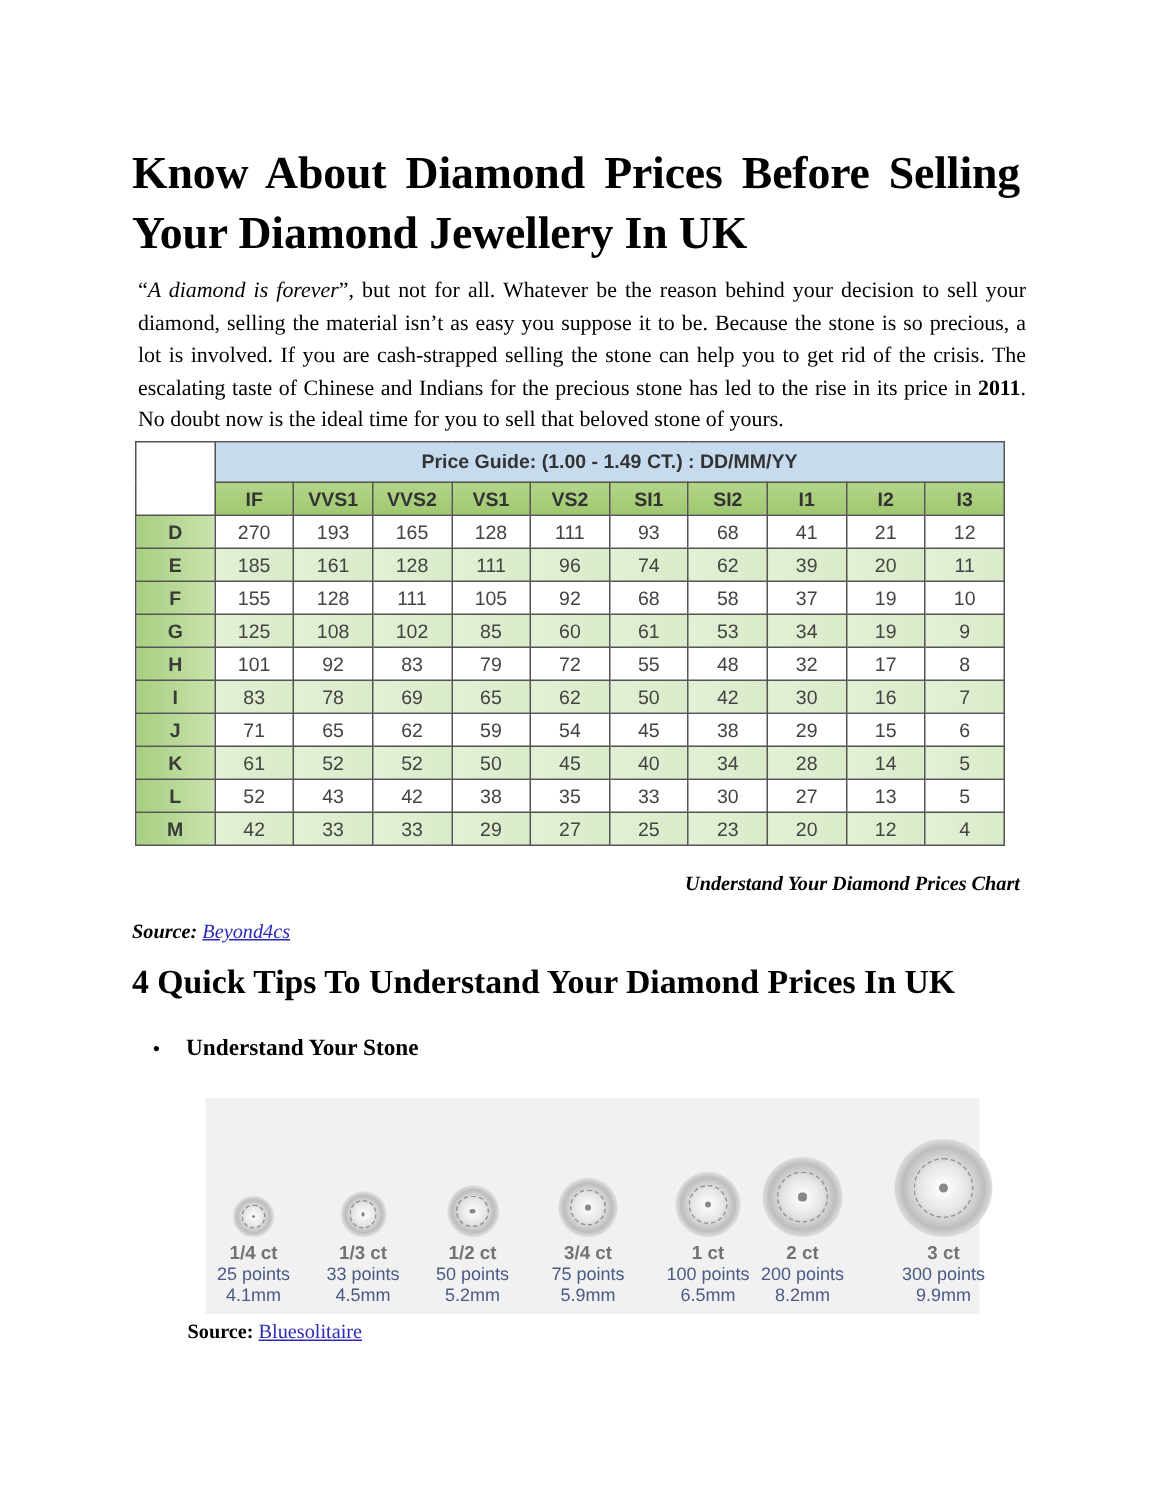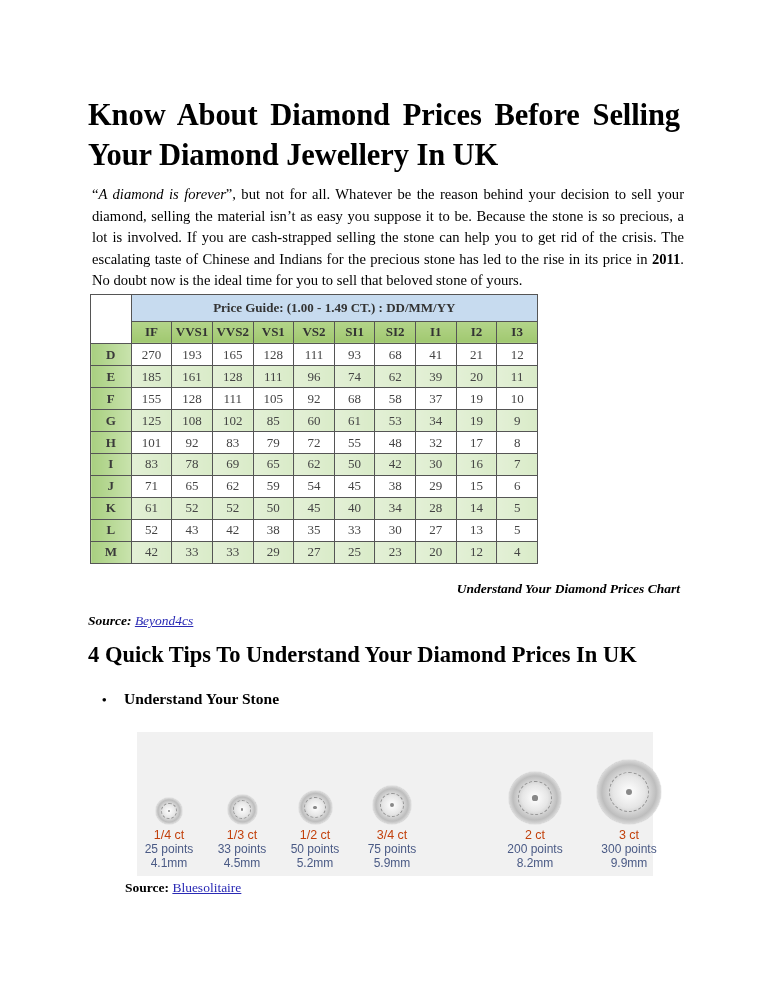--- a/index.html
+++ b/index.html
@@ -4,21 +4,21 @@
 <style>
   html, body { margin: 0; padding: 0; background: #ffffff; }
   body { width: 768px; height: 994px; position: relative; overflow: hidden; font-family: "Liberation Serif", serif; color: #000; }
   .page { position: absolute; left: 88px; top: 0; width: 592px; }
   h1.title { position: absolute; top: 95px; left: 0; width: 592px; margin: 0; font-family: "Liberation Serif", serif; font-weight: bold; font-size: 30.5px; line-height: 40px; text-align: justify; text-align-last: left; letter-spacing: -0.1px; }
   .intro { position: absolute; top: 180px; left: 0; width: 592px; margin: 4px; font-size: 14.6px; line-height: 21.5px; text-align: justify; }
   .intro em { font-style: italic; }
   .intro b { font-weight: bold; }
 
   .price-table-wrap { position: absolute; top: 294px; left: 2px; width: 566px; height: 270px; }
-  table.price { border-collapse: collapse; width: 448px; height: 270px; font-family: Liberation Serif, serif; font-size: 13px; color: #444; table-layout: fixed; }
+  table.price { border-collapse: collapse; width: 580px; height: 270px; font-family: Liberation Sans, sans-serif; font-size: 13px; color: #444; table-layout: fixed; }
   table.price td, table.price th { border: 1px solid #555; text-align: center; padding: 0; }
   table.price .corner { background: #fff; border-bottom: 1px solid #555; }
   table.price .guide { background: #c7dbef; color: #333; font-weight: bold; text-align: center; font-size: 13px; height: 25px; }
   table.price .hdr { background: linear-gradient(#b4d58a, #a0c870); color: #333; font-weight: bold; height: 21px; }
   table.price .rowlabel { background: linear-gradient(90deg, #a8cf80, #c9e3ad); color: #3a3a3a; font-weight: bold; width: 50px; }
   table.price tr.odd td.val { background: #ffffff; }
   table.price tr.even td.val { background: linear-gradient(90deg, #e3f0d6, #d9ebc8); }
   table.price td.val { height: 20.5px; }
 
   .caption { position: absolute; top: 581px; left: 0; width: 592px; text-align: right; font-style: italic; font-weight: bold; font-size: 13.5px; }
@@ -28,21 +28,21 @@
   .source1 a { font-style: italic; margin-top: 44px; }
   h2.tips { position: absolute; top: 640px; left: 0; margin: 0; font-size: 22.5px; font-weight: bold; line-height: 30px; }
   .bullet { position: absolute; top: 690px; left: 14px; font-size: 15.5px; font-weight: bold; }
   .bullet .dot { display: inline-block; width: 22px; font-size: 13px; }
 
   .stones { position: absolute; top: 732px; left: 49px; width: 516px; height: 144px; background: #f1f1f1; }
   .stone { position: absolute; bottom: 6px; text-align: center; font-family: "Liberation Sans", sans-serif; color: #3a4a78; }
   .stone .gem { margin: 0 auto 4px auto; border-radius: 50%; background: radial-gradient(circle at 50% 50%, #ffffff 0%, #e6e6e6 35%, #bdbdbd 60%, #f2f2f2 80%, #9a9a9a 100%); box-shadow: 0 0 1px #888; position: relative; overflow: hidden; }
   .stone .gem::before { content: ""; position: absolute; inset: 18%; border: 1px dashed #777; border-radius: 50%; opacity: .7; }
   .stone .gem::after { content: ""; position: absolute; left: 45%; top: 45%; width: 10%; height: 10%; background: #888; border-radius: 50%; }
-  .stone .ct { font-weight: normal; font-size: 12.5px; line-height: 14px; color: #c2410c; }
+  .stone .ct { font-weight: bold; font-size: 12.5px; line-height: 14px; color: #737373; }
   .stone .pts, .stone .mm { font-size: 12px; line-height: 14px; color: #4a5a85; }
 
   .source2 { position: absolute; top: 880px; left: 37px; font-size: 13.5px; }
   .source2 .lbl { font-weight: bold; }
 </style>
 </head>
 <body>
 
 <div class="page">
 
@@ -234,20 +234,26 @@
         <div class="ct">1/2 ct</div>
         <div class="pts">50 points</div>
         <div class="mm">5.2mm</div>
       </div>
       <div class="stone" style="left: 217px; width: 76px;">
         <div class="gem" style="width:38px;height:38px"></div>
         <div class="ct">3/4 ct</div>
         <div class="pts">75 points</div>
         <div class="mm">5.9mm</div>
       </div>
+      <div class="stone" style="left: 297px; width: 76px;">
+        <div class="gem" style="width:42px;height:42px"></div>
+        <div class="ct">1 ct</div>
+        <div class="pts">100 points</div>
+        <div class="mm">6.5mm</div>
+      </div>
       <div class="stone" style="left: 360px; width: 76px;">
         <div class="gem" style="width:52px;height:52px"></div>
         <div class="ct">2 ct</div>
         <div class="pts">200 points</div>
         <div class="mm">8.2mm</div>
       </div>
       <div class="stone" style="left: 454px; width: 76px;">
         <div class="gem" style="width:64px;height:64px"></div>
         <div class="ct">3 ct</div>
         <div class="pts">300 points</div>

